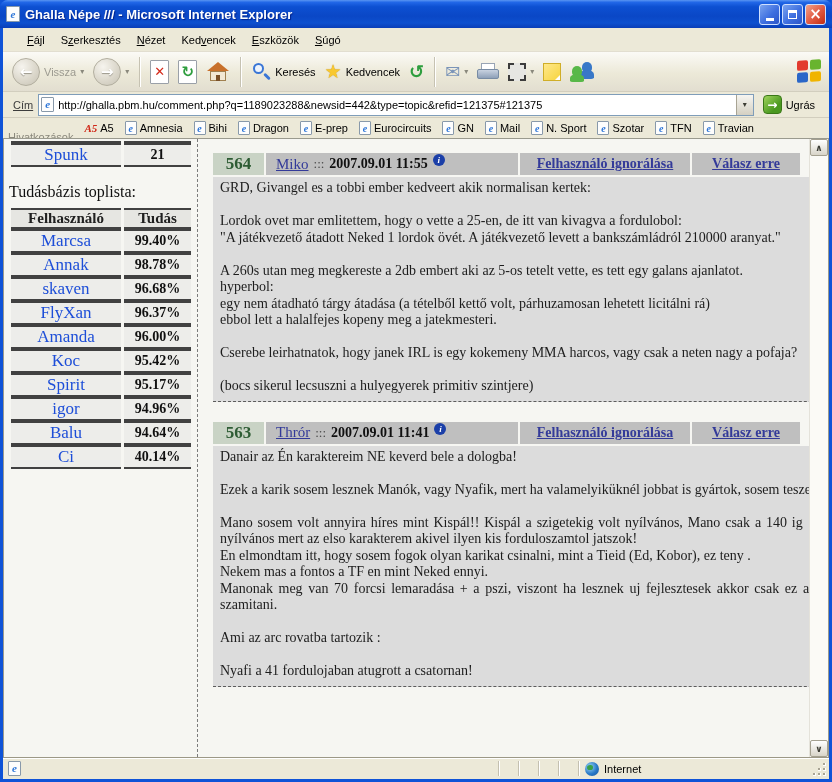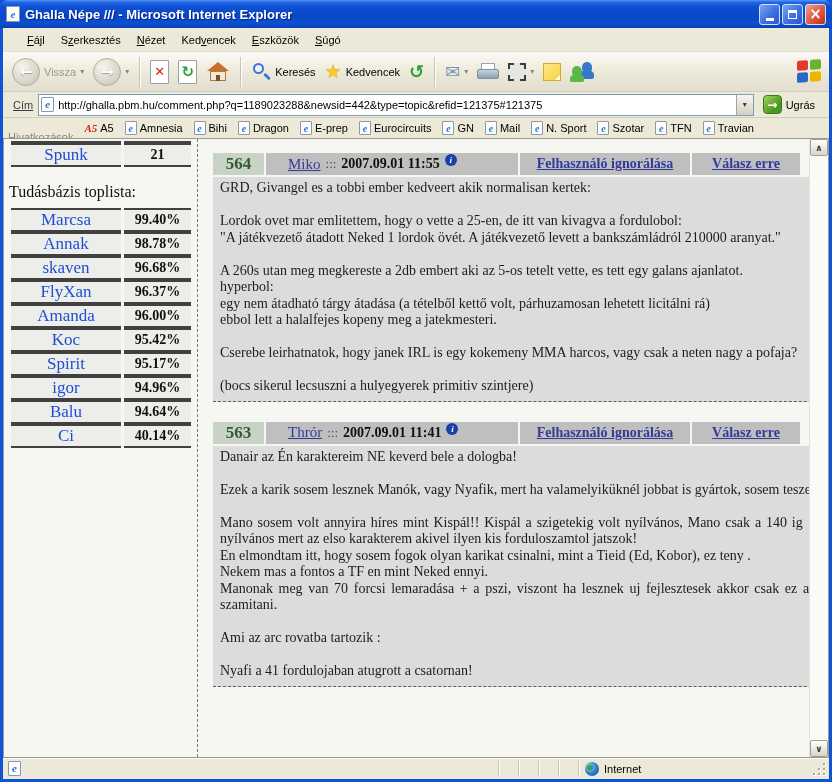--- a/index.html
+++ b/index.html
@@ -119,21 +119,21 @@
   .toplist td { height:21px; }
   .side-heading { font-size:16px; color:#101010; margin:16px 0 7px 5px; }
   .spunk { margin-top:0; }
   .toplist { margin-top:0; }
 
   .main { position:absolute; left:209px; top:14px; width:704px; font-family:"Liberation Serif",serif; }
   .post { margin-bottom:20px; }
   .post-header { display:flex; gap:2px; height:22px; margin-bottom:2px; }
   .ph-num { width:51px; background:#c9d3c5; color:#2e5c34; font-weight:bold; font-size:17px;
     display:flex; align-items:center; justify-content:center; flex:none; }
-  .ph-author { width:252px; background:#bfbfbf; display:flex; align-items:center; padding-left:22px; gap:5px; flex:none; }
+  .ph-author { width:252px; background:#bfbfbf; display:flex; align-items:center; padding-left:10px; gap:5px; flex:none; }
   .ph-author .author { color:#333a99; text-decoration:underline; font-size:15px; }
   .ph-author .sep3 { color:#4a4a4a; font-size:13px; }
   .ph-author .pdate { font-weight:bold; font-size:14px; color:#101010; }
   .info-icon { width:12px; height:12px; border-radius:50%; background:#1b3fa8; color:#fff;
     font:italic bold 9px "Liberation Serif",serif; display:flex; align-items:center; justify-content:center;
     align-self:flex-start; margin-top:1px; }
   .ph-action { background:#bfbfbf; display:flex; align-items:center; justify-content:center; flex:none; }
   .ph-action.ignore { width:170px; }
   .ph-action.reply { width:108px; }
   .ph-action a { color:#333a99; text-decoration:underline; font-weight:bold; font-size:14px; white-space:nowrap; }
@@ -353,20 +353,24 @@
           <tbody>
               <tr>
             <td class="name"><a>Spunk</a></td>
             <td class="val">21</td>
           </tr>
         </tbody>
           </table>
         <div class="side-heading">Tudásbázis toplista:</div>
         <table class="side-table toplist">
           <tbody>
+              <tr class="hdr">
+            <td>Felhasználó</td>
+            <td>Tudás</td>
+          </tr>
           <tr>
                 <td class="name"><a>Marcsa</a></td>
                 <td class="val">99.40%</td>
               </tr>
           <tr>
                 <td class="name"><a>Annak</a></td>
                 <td class="val">98.78%</td>
               </tr>
           <tr>
                 <td class="name"><a>skaven</a></td>

